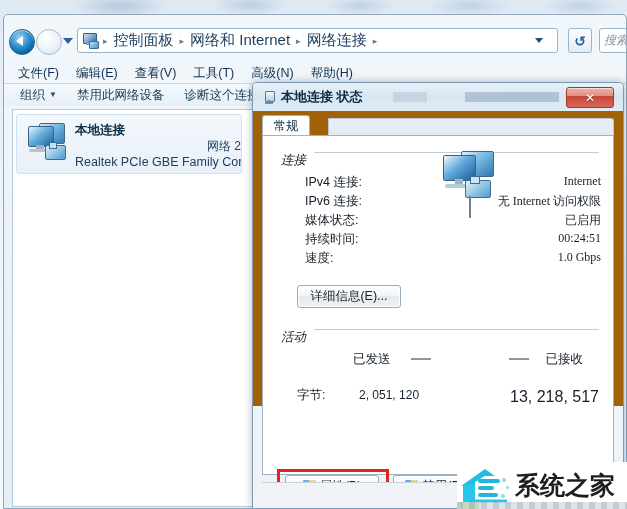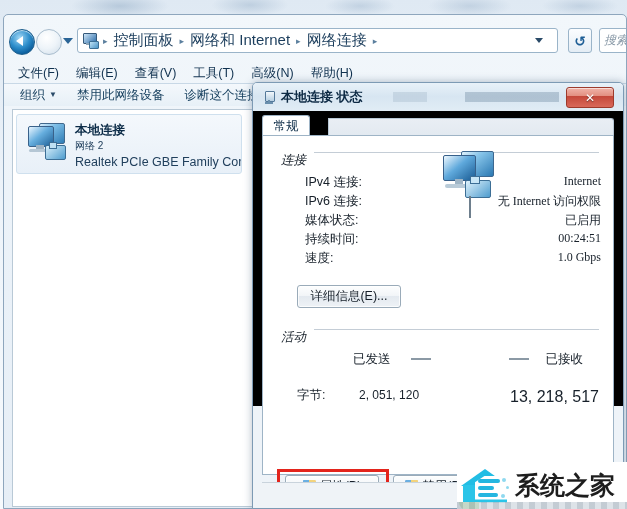--- a/index.html
+++ b/index.html
@@ -124,21 +124,21 @@
   }
   #conn-icon{position:relative;width:48px;height:44px;flex:none;}
   #conn-icon .mon-back{position:absolute;left:16px;top:2px;width:24px;height:19px;background:linear-gradient(140deg,#dbeefb 0%,#7fc0e8 35%,#2f7cb5 100%);border:1px solid #41698d;border-radius:2px;}
   #conn-icon .mon-front{position:absolute;left:5px;top:5px;width:24px;height:19px;background:linear-gradient(140deg,#eaf6ff 0%,#66aede 45%,#1d5f96 100%);border:1px solid #39618a;border-radius:2px;}
   #conn-icon .stand{position:absolute;left:13px;top:24px;width:8px;height:4px;background:#9db3c4;}
   #conn-icon .foot{position:absolute;left:6px;top:28px;width:22px;height:3px;background:#b5c7d5;border-radius:2px;}
   #conn-icon .plug{position:absolute;left:22px;top:24px;width:19px;height:13px;background:linear-gradient(140deg,#d9f0fb,#4e9cce);border:1px solid #3c6e95;border-radius:2px;}
   #conn-icon .plug:after{content:"";position:absolute;left:3px;top:-4px;width:6px;height:5px;background:#bfe0f3;border:1px solid #3c6e95;}
   #conn-text{padding-left:4px;padding-top:2px;overflow:hidden;}
   #conn-text .l1{font-size:12.5px;color:#0b2b47;font-weight:bold;line-height:15px;white-space:nowrap;}
-  #conn-text .l2{font-size:10px;color:#203f5c;line-height:16px;white-space:nowrap;}
+  #conn-text .l2{font-size:12px;color:#203f5c;line-height:16px;white-space:nowrap;text-align:right;}
   #conn-text .l3{font-size:12.5px;color:#203f5c;line-height:16px;white-space:nowrap;}
 
   
   #status-dialog{
     position:absolute;left:252px;top:82px;width:372px;height:427px;
     background:#eef3f8;
     border:1px solid #7d9ab4;border-radius:5px 5px 0 0;
     box-sizing:border-box;
     box-shadow:0 0 9px rgba(40,70,100,.35);
     overflow:hidden;
@@ -167,21 +167,21 @@
     position:absolute;right:9px;top:4px;width:46px;height:19px;
     background:linear-gradient(180deg,#f0b3a8 0%,#e28f80 42%,#c4483a 44%,#d9695a 100%);
     border:1px solid #9d3a2c;border-radius:3px;
     display:flex;align-items:center;justify-content:center;
     box-shadow:inset 0 1px 0 rgba(255,255,255,.55);
   }
   #dialog-close .x{color:#ffffff;font-size:12px;font-weight:bold;line-height:1;text-shadow:0 1px 1px rgba(0,0,0,.45);}
 
   #dialog-body{
     position:absolute;left:0;top:28px;width:370px;height:295px;
-    background:#000000;
+    background:#a16207;
   }
   #tab-strip{
     position:absolute;left:9px;top:4px;width:352px;height:21px;
   }
   #tab-general{
     position:absolute;left:0;top:0;min-width:48px;height:21px;
     background:#ffffff;border:1px solid #9eb4c6;border-bottom:none;
     border-radius:3px 3px 0 0;
     display:flex;align-items:center;justify-content:center;
     padding:0 9px;box-sizing:border-box;

